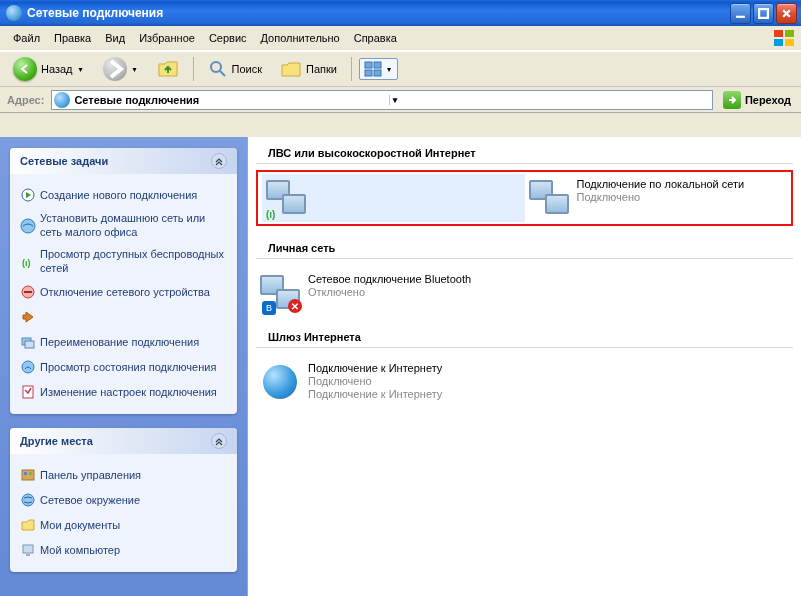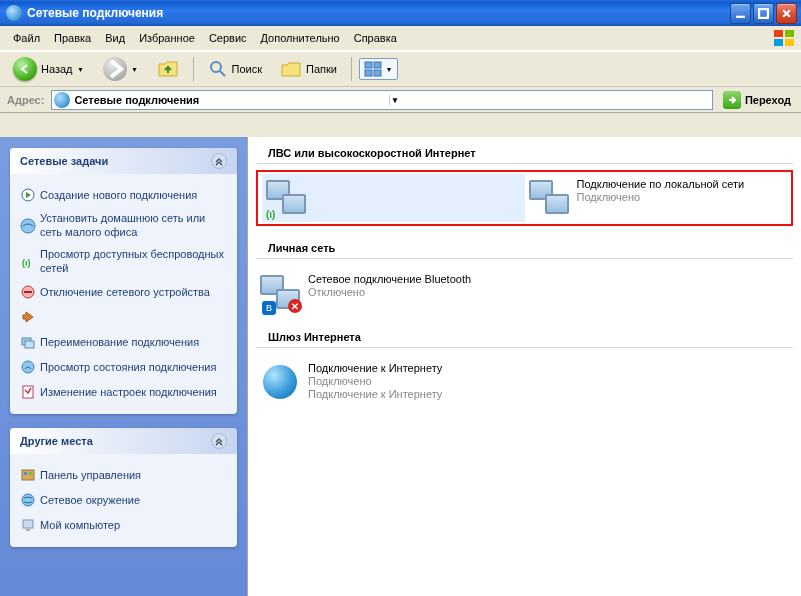--- a/index.html
+++ b/index.html
@@ -373,20 +373,26 @@
           </div>
           <div class="task">
             <div class="task-icon"><svg viewBox="0 0 16 16">
                 <circle cx="8" cy="8" r="6" fill="#8ec8f2" stroke="#3a7ab5"></circle>
                 <path d="M4 6 Q8 4 12 6 M4 10 Q8 12 12 10" fill="none" stroke="#2a6298"></path>
               </svg></div>
             <div class="task-text">Сетевое окружение</div>
           </div>
           <div class="task">
             <div class="task-icon"><svg viewBox="0 0 16 16">
+                <path d="M2 5 L7 5 L9 3 L14 3 L14 13 L2 13 Z" fill="#f6e27a" stroke="#d1a93c"></path>
+              </svg></div>
+            <div class="task-text">Мои документы</div>
+          </div>
+          <div class="task">
+            <div class="task-icon"><svg viewBox="0 0 16 16">
                 <rect x="3" y="3" width="10" height="8" fill="#c8dced" stroke="#7898b8"></rect>
                 <rect x="6" y="12" width="4" height="2" fill="#aab"></rect>
               </svg></div>
             <div class="task-text">Мой компьютер</div>
           </div>
         </div>
     </div>
 
   </div>
 

